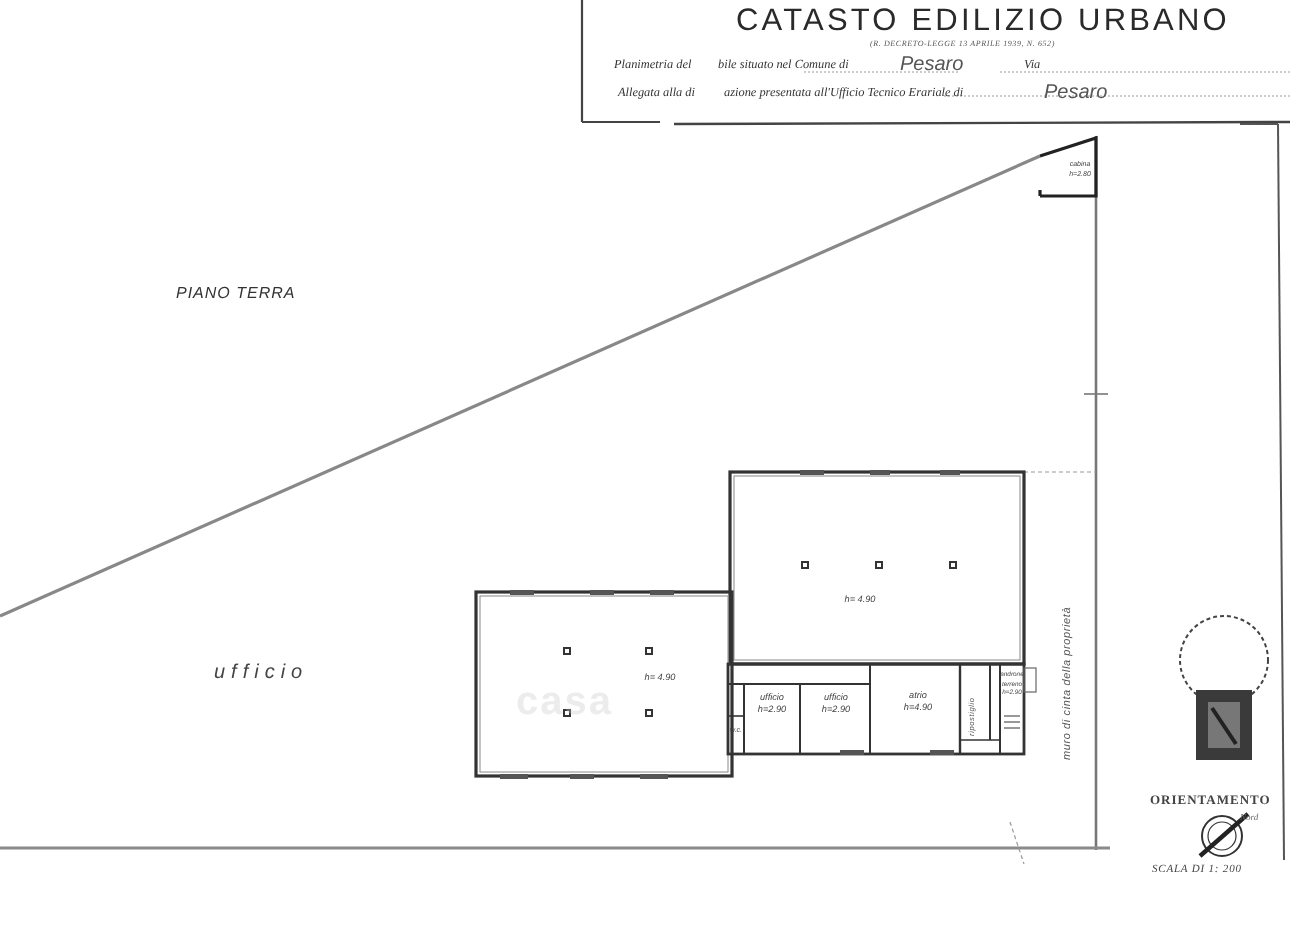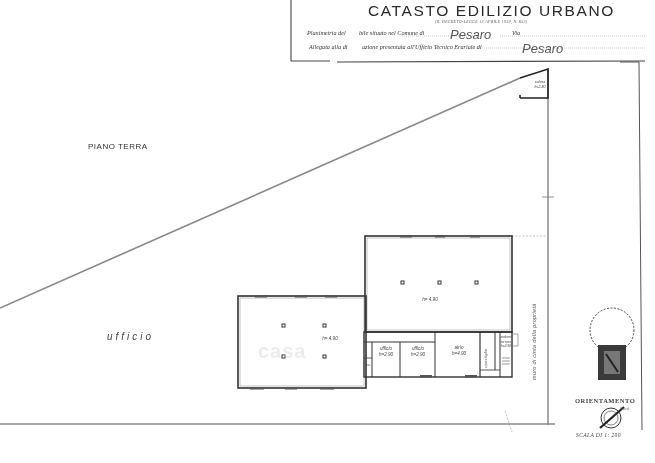--- a/index.html
+++ b/index.html
@@ -1,22 +1,22 @@
 <!DOCTYPE html>
 <html><head>
 <meta charset="utf-8">
 <style>
   html, body { margin:0; padding:0; background:#ffffff; }
   body { width:655px; height:463px; position:relative; overflow:hidden; font-family:"Liberation Serif", serif; color:#222; }
   svg.plan { position:absolute; left:0; top:0; }
   .header-title { position:absolute; left:368px; top:2px; font-family:"Liberation Sans", sans-serif; font-size:15.5px; letter-spacing:1.6px; color:#2a2a2a; }
   .header-sub { position:absolute; left:435px; top:19px; font-size:4px; font-style:italic; color:#555; letter-spacing:0.3px; }
   .hl { position:absolute; font-size:6.2px; font-style:italic; color:#333; white-space:nowrap; }
-  .fill-val { position:absolute; font-family:"Liberation Sans", sans-serif; font-style:italic; font-size:13px; color:#555; }
-  .lbl-piano { position:absolute; left:88px; top:142px; font-family:"Liberation Sans", sans-serif; font-size:8px; letter-spacing:0.5px; color:#333; }
+  .fill-val { position:absolute; font-family:"Liberation Sans", sans-serif; font-style:italic; font-size:10px; color:#555; }
+  .lbl-piano { position:absolute; left:88px; top:142px; font-family:"Liberation Sans", sans-serif; font-style:italic; font-size:8px; letter-spacing:0.5px; color:#333; }
   .lbl-cortile { position:absolute; left:107px; top:331px; font-family:"Liberation Sans", sans-serif; font-style:italic; font-size:10px; letter-spacing:3px; color:#444; }
   .room { position:absolute; font-family:"Liberation Sans", sans-serif; font-style:italic; font-size:4.6px; color:#444; text-align:center; line-height:6px; }
   .vert { position:absolute; font-family:"Liberation Sans", sans-serif; font-style:italic; font-size:5.5px; color:#555; transform:rotate(-90deg); transform-origin:left top; white-space:nowrap; letter-spacing:0.3px; }
   .orient { position:absolute; left:575px; top:397px; font-size:6.5px; font-weight:bold; letter-spacing:0.5px; color:#444; }
   .nord { position:absolute; left:620px; top:406px; font-size:4.5px; font-style:italic; color:#666; }
   .scala { position:absolute; left:576px; top:432px; font-size:5.5px; font-style:italic; color:#444; letter-spacing:0.4px; }
   .wm { position:absolute; left:258px; top:340px; font-family:"Liberation Sans", sans-serif; font-weight:bold; font-size:20px; color:rgba(200,200,200,0.35); letter-spacing:1px; }
 </style>
 </head>
 <body>

